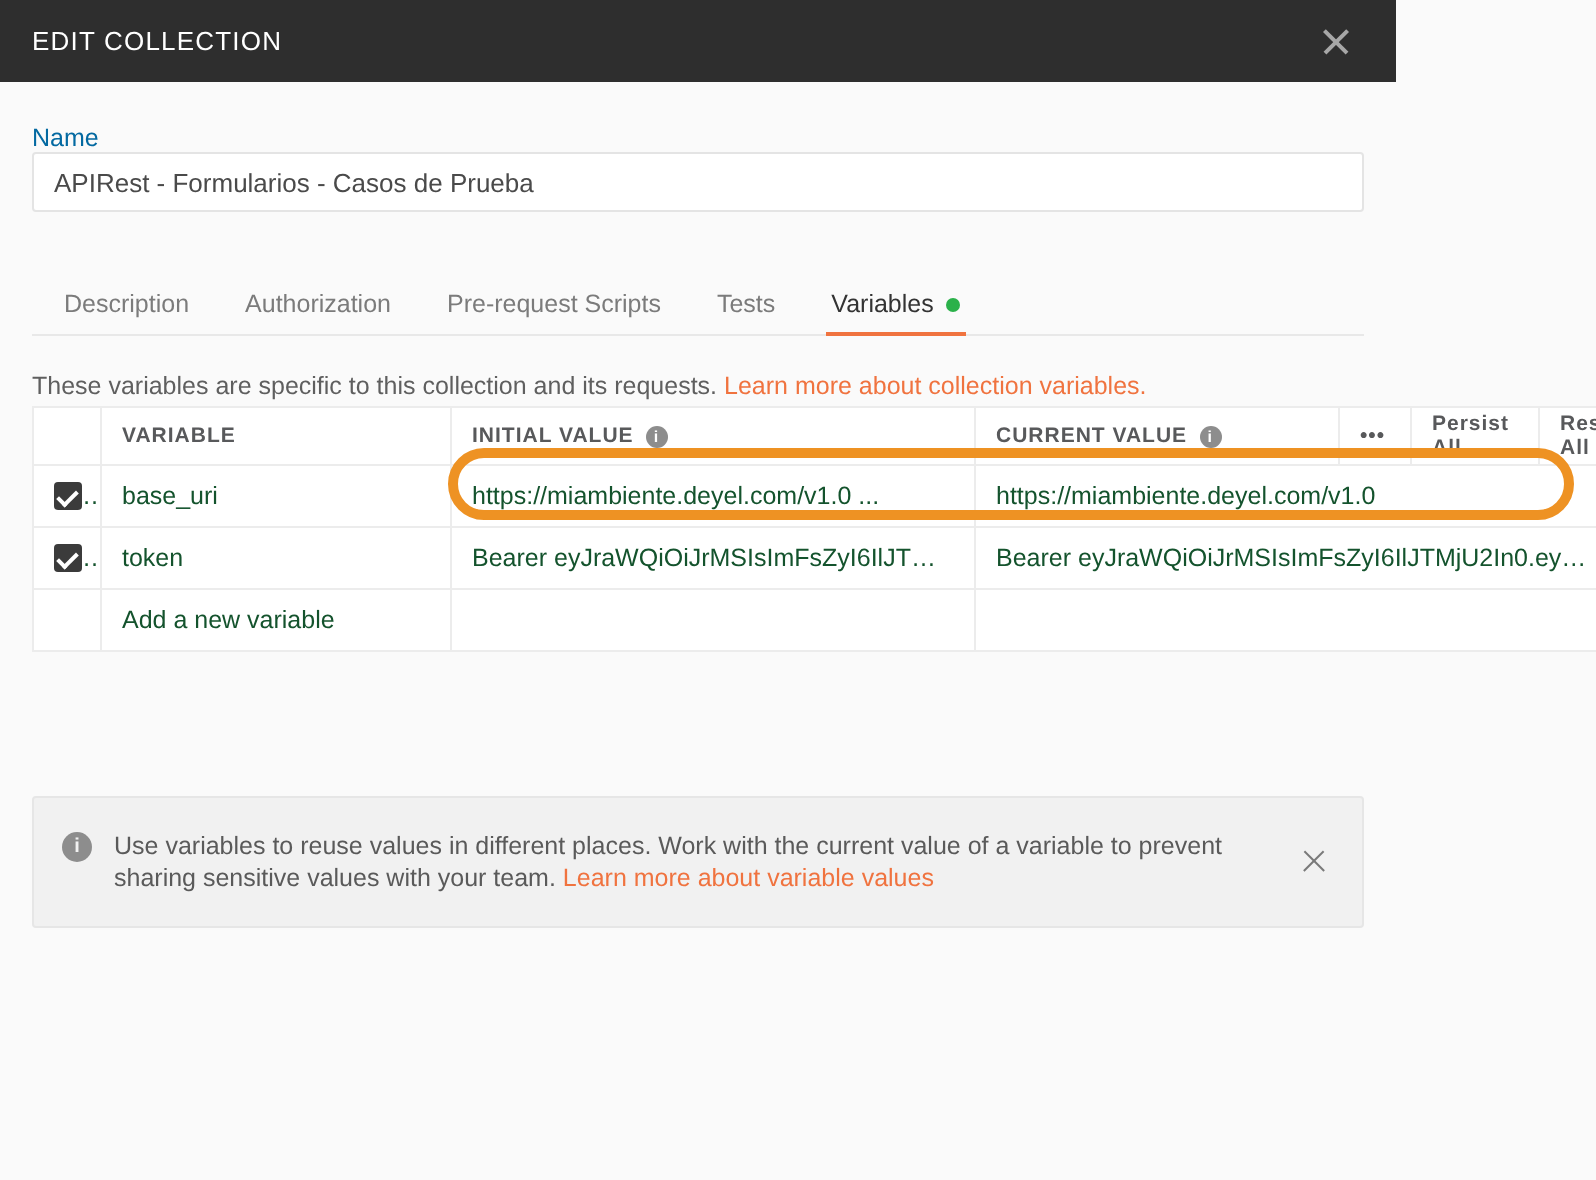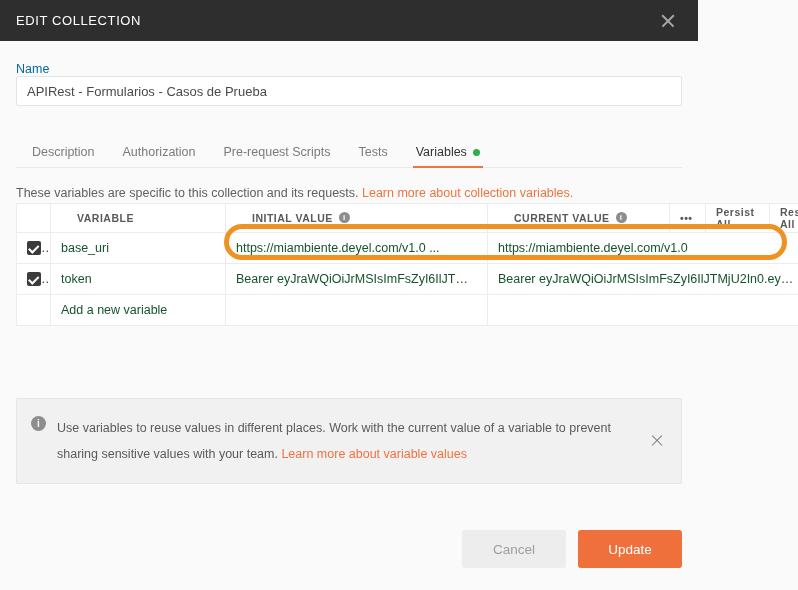--- a/index.html
+++ b/index.html
@@ -170,23 +170,22 @@
   .col-var   { width: 175px; }
   .col-init  { width: 262px; }
   .col-cur   { width: 182px; }
   .col-dots  { width: 36px; }
   .col-persist { width: 64px; }
   .col-reset { width: 60px; }
 
   th.th-plain { border-left: none; border-right: none; }
   .th-inner {
     display: flex;
-    align-items: flex-start;
+    align-items: flex-end;
     gap: 6px;
-    margin-left: 16px;
   }
   .info-ic {
     width: 11px;
     height: 11px;
     border-radius: 50%;
     background: #8d8d8d;
     color: #ffffff;
     font-size: 8px;
     line-height: 11px;
     text-align: center;
@@ -279,21 +278,21 @@
     line-height: 15px;
     text-align: center;
     font-weight: 700;
     font-style: normal;
     flex: 0 0 auto;
     margin-top: 1px;
   }
   .banner-text {
     font-size: 12.5px;
     color: #5a5a5a;
-    line-height: 26px;
+    line-height: 16px;
     margin-left: 11px;
     padding-right: 40px;
     max-width: 690px;
   }
   .banner-close {
     position: absolute;
     right: 16px;
     top: 50%;
     transform: translateY(-50%);
     width: 16px;
@@ -452,18 +451,14 @@
       <i class="banner-ic">i</i>
       <div class="banner-text">
         <span>Use variables to reuse values in different places. Work with the current value of a variable to prevent sharing sensitive values with your team.</span>
         <span class="link">Learn more about variable values</span>
       </div>
       <span class="banner-close"></span>
     </div>
 
   </div>
 
-  <div class="footer">
-    <button class="btn btn-cancel">Cancel</button>
-    <button class="btn btn-primary">Update</button>
-  </div>
 
 </div>
 
 </body></html>

